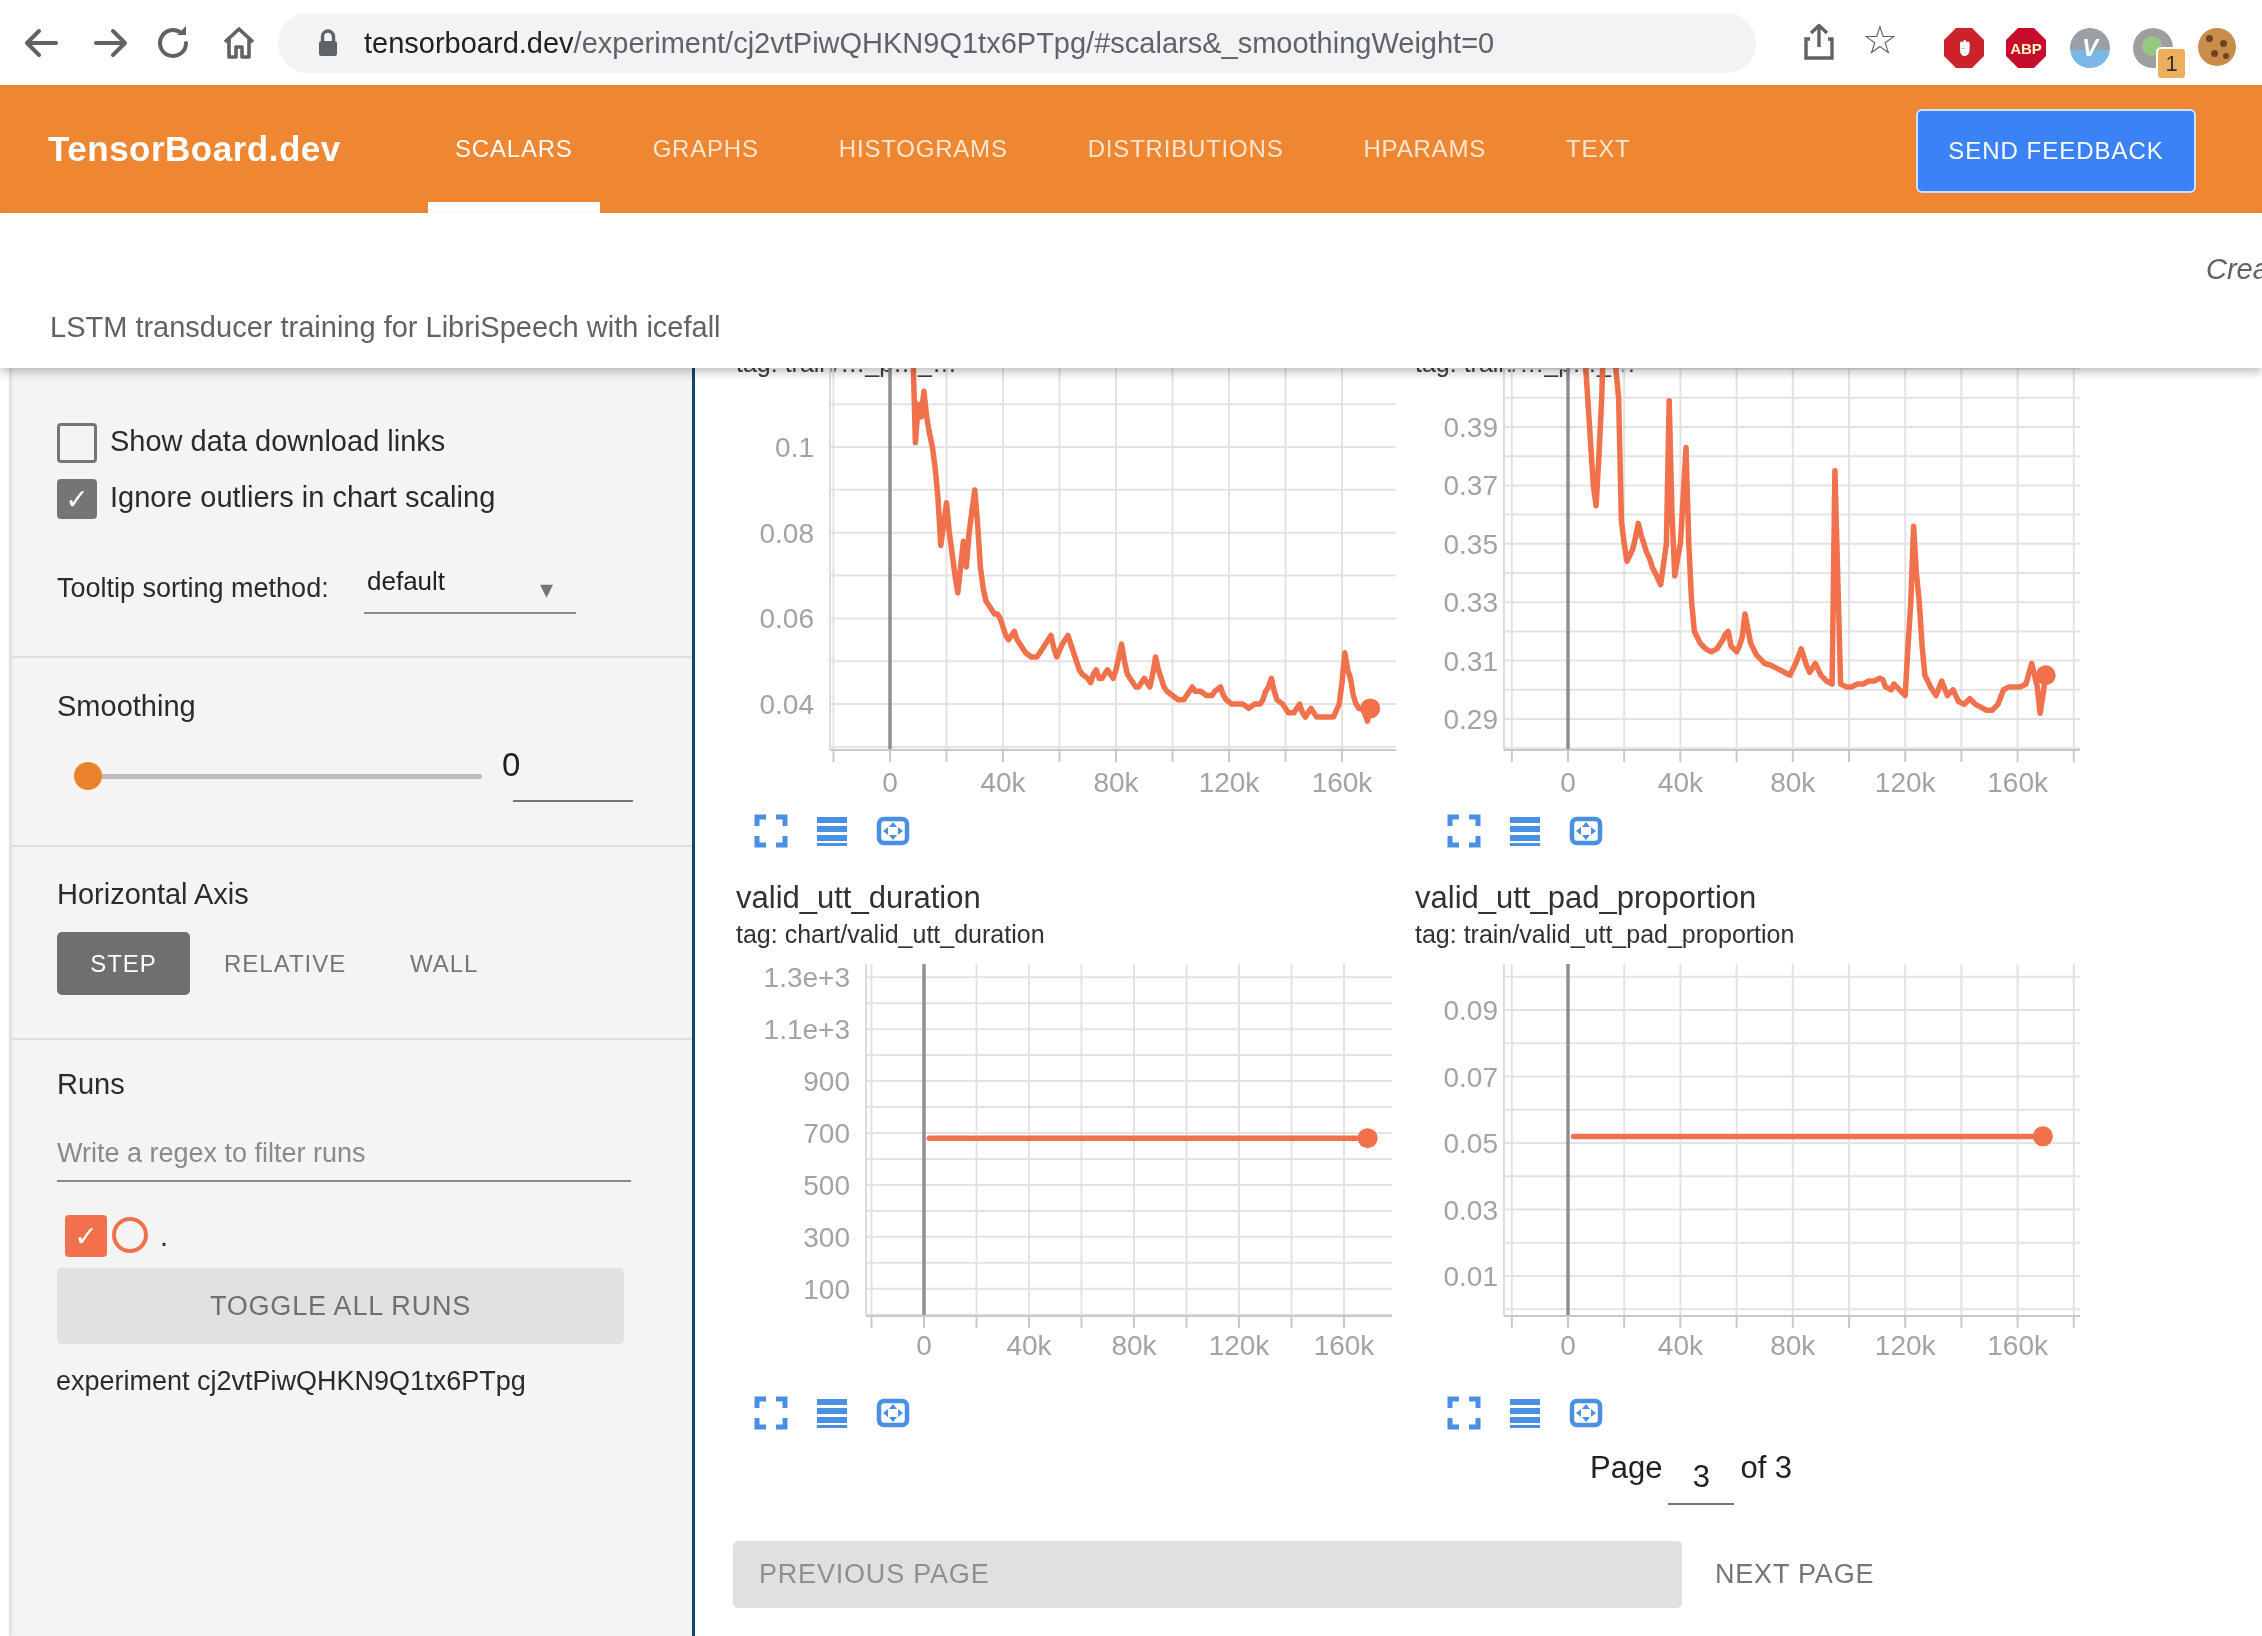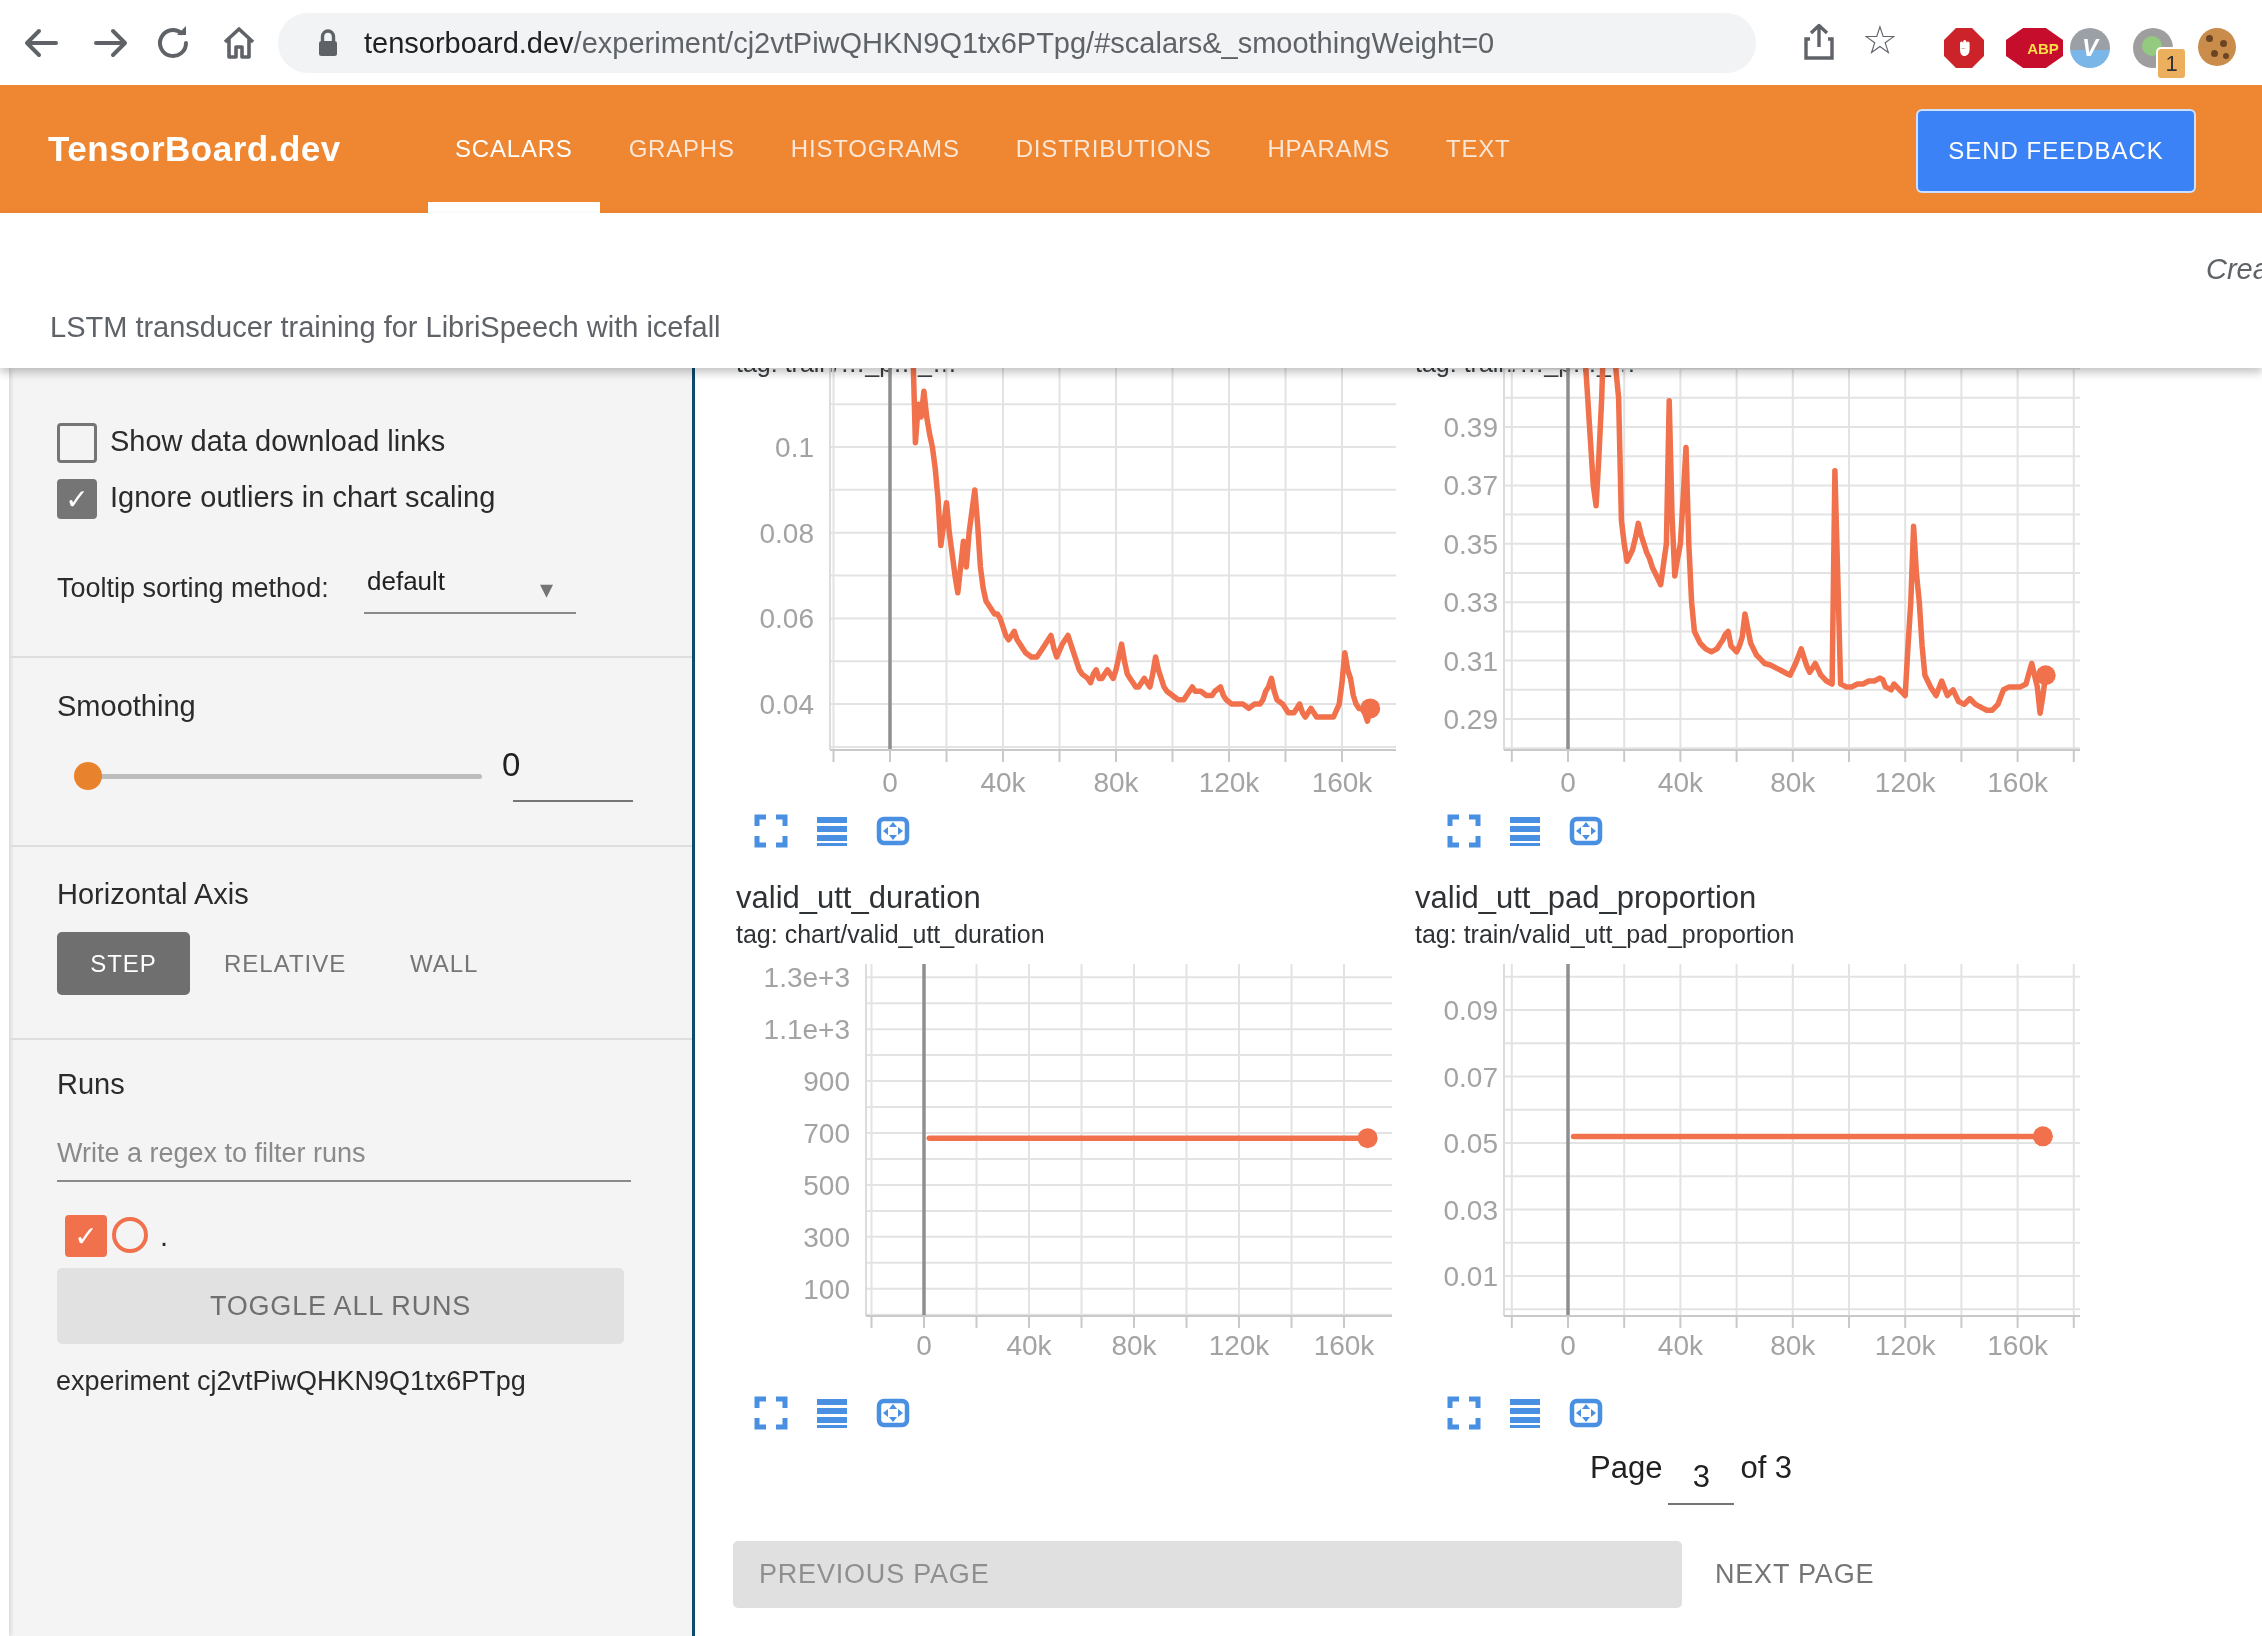--- a/index.html
+++ b/index.html
@@ -19,21 +19,21 @@
   .ext{position:absolute;top:28px;width:40px;height:40px;}
   .star-ico{font-size:40px;line-height:40px;top:20px;}
   .oct{width:40px;height:40px;display:flex;align-items:center;justify-content:center;
        clip-path:polygon(30% 0,70% 0,100% 30%,100% 70%,70% 100%,30% 100%,0 70%,0 30%);}
   .badge1{position:absolute;left:2156px;top:47px;width:27px;height:29px;background:#ecaf5e;border:2px solid #fff;
     border-radius:5px;font-size:22px;color:#333;display:flex;align-items:center;justify-content:center;z-index:3;}
 
   
   .tbheader{position:absolute;top:85px;left:0;width:2262px;height:128px;background:#ee8632;}
   .logo{position:absolute;left:48px;top:0;height:128px;line-height:128px;color:#fff;font-size:35px;font-weight:bold;letter-spacing:.5px;}
-  .tabs{position:absolute;left:455px;top:0;height:128px;display:flex;align-items:center;gap:56px;}
+  .tabs{position:absolute;left:455px;top:0;height:128px;display:flex;align-items:center;gap:80px;}
   .tab{font-size:24px;letter-spacing:.8px;color:rgba(255,255,255,.8);cursor:pointer;white-space:nowrap;}
   .tab.active{color:#fff;}
   .tab-underline{position:absolute;left:428px;top:117px;width:172px;height:11px;background:#fff;}
   .feedback{position:absolute;left:1916px;top:24px;width:276px;height:80px;border:2px solid rgba(255,255,255,.75);
     border-radius:6px;background:#3b82f6;color:#fff;font-size:24px;letter-spacing:1px;
     display:flex;align-items:center;justify-content:center;}
 
   
   .subheader{position:absolute;top:213px;left:0;width:2262px;height:155px;background:#fff;z-index:6;
     box-shadow:0 5px 8px rgba(0,0,0,.22);}
@@ -126,21 +126,21 @@
     <span class="nav-ico star-ico" style="left:1862px">☆</span>
 
     <div class="ext" style="left:1944px">
       <div class="oct" style="background:#cc2229;width:40px;height:40px;">
         <svg viewBox="0 0 24 24" width="24" height="24">
             <path d="M8 13 V7 a1.6 1.6 0 0 1 3.2 0 V12 M11.2 12 V5.6 a1.6 1.6 0 0 1 3.2 0 V12 M14.4 12 V7 a1.6 1.6 0 0 1 3.2 0 V13 C17.6 18 15 20 12.5 20 C9.5 20 8 17.5 8 13 Z" fill="#fff"></path>
           </svg>
       </div>
     </div>
     <div class="ext" style="left:2006px">
-      <div class="oct" style="background:#c70d2c;color:#fde047;font-size:15px;font-weight:bold;padding-left:17px;">ABP</div>
+      <div class="oct" style="background:#c70d2c;color:#fef9c3;font-size:15px;font-weight:bold;">ABP</div>
     </div>
     <div class="ext" style="left:2070px">
       <div style="width:40px;height:40px;border-radius:50%;background:linear-gradient(180deg,#9aa0a6 0 55%,#7ab6e8 55% 100%);display:flex;align-items:center;justify-content:center;color:#fff;font-size:24px;font-weight:bold;font-style:italic;">V</div>
     </div>
     <div class="ext" style="left:2133px">
       <div style="width:40px;height:40px;border-radius:50%;background:#9e9e9e;"></div>
       <div style="position:absolute;left:9px;top:8px;width:20px;height:20px;border-radius:50%;background:#93ca80;"></div>
     </div>
     <div class="badge1">1</div>
     <div class="ext" style="left:2198px">

